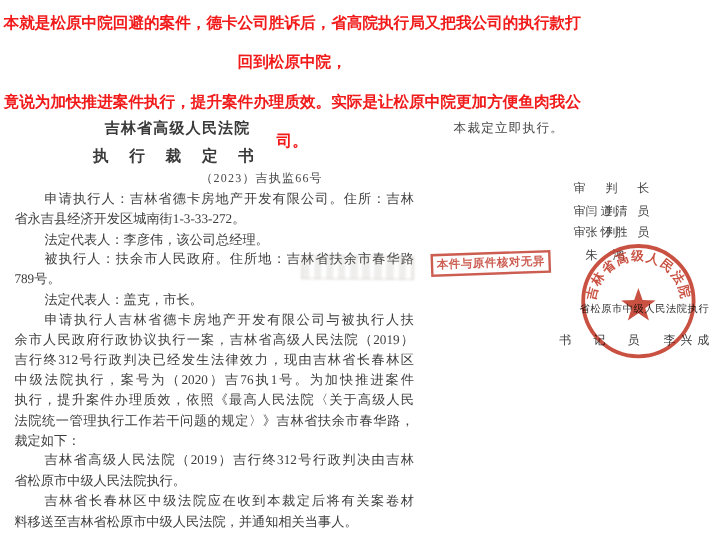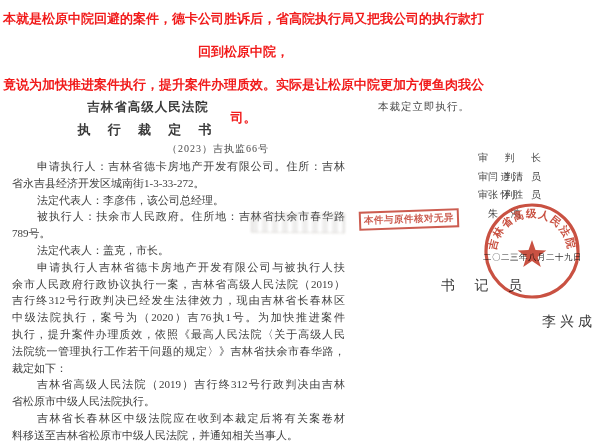--- a/index.html
+++ b/index.html
@@ -53,25 +53,25 @@
     background:repeating-linear-gradient(90deg,rgba(150,145,140,.28) 0 6px,transparent 6px 10px);
     filter:blur(1px);
   }
   .seal{position:absolute;left:482px;top:201px;width:100px;height:100px;opacity:.88;z-index:2;}
   .seal-date{
     position:absolute;left:483px;top:252px;width:94px;z-index:3;
     font-size:8.5px;color:#2e2e2e;letter-spacing:.5px;white-space:nowrap;
     mix-blend-mode:multiply;
   }
   .clerk{
-    position:absolute;left:441px;top:277px;display:flex;z-index:3;
-    font-size:14px;color:#3c3c3c;mix-blend-mode:multiply;
+    position:absolute;left:466px;top:277px;display:flex;z-index:3;
+    font-size:10px;color:#3c3c3c;mix-blend-mode:multiply;
   }
   .clerk-role{letter-spacing:8px;}
-  .clerk-name{margin-left:12px;letter-spacing:4px;margin-top:36px;}
+  .clerk-name{margin-left:12px;letter-spacing:4px;}
 </style>
 </head>
 <body>
 
 <div class="annotation">
   <div>本就是松原中院回避的案件，德卡公司胜诉后，省高院执行局又把我公司的执行款打回到松原中院，</div>
   <div>竟说为加快推进案件执行，提升案件办理质效。实际是让松原中院更加方便鱼肉我公司。</div>
 </div>
 
 <div class="court-name">吉林省高级人民法院</div>
@@ -121,17 +121,17 @@
 
 <svg class="seal" viewBox="0 0 100 100">
   <circle cx="50" cy="50" r="46" fill="none" stroke="#c23a28" stroke-width="3.2"></circle>
   <path id="sealArc" d="M 14,52 A 36 36 0 1 1 86,52" fill="none"></path>
   <text font-size="10.5" fill="#c23a28" letter-spacing="1.5" font-weight="bold">
     <textPath href="#sealArc" startOffset="50%" text-anchor="middle">吉林省高级人民法院</textPath>
   </text>
   <polygon fill="#c23a28" points="50,39 53.5,49.1 64.3,49.4 55.7,55.9 58.8,66.1 50,60 41.2,66.1 44.3,55.9 35.7,49.4 46.5,49.1"></polygon>
 </svg>
 
-<div class="seal-date">二〇二三年八月二十九日</div>
+<div class="seal-date">省松原市中级人民法院执行</div>
 <div class="clerk">
   <span class="clerk-role">书 记 员</span>
   <span class="clerk-name">李兴成</span>
 </div>
 
 </body></html>

